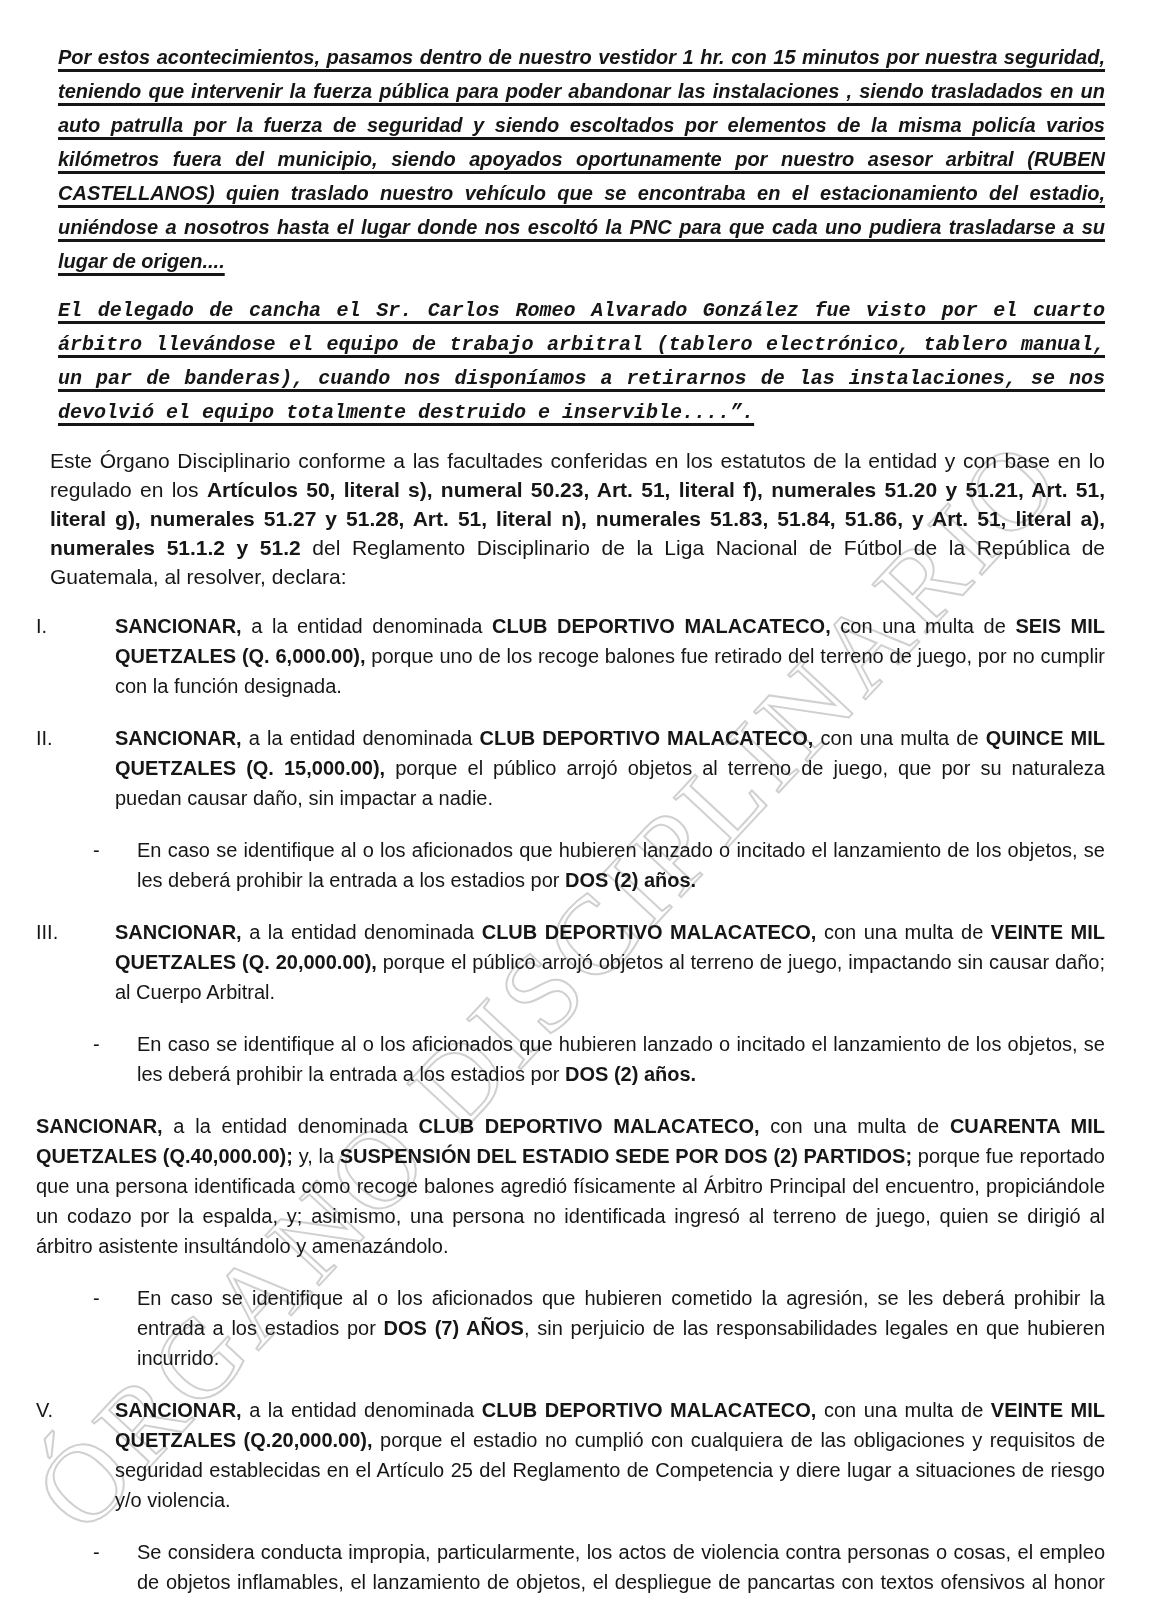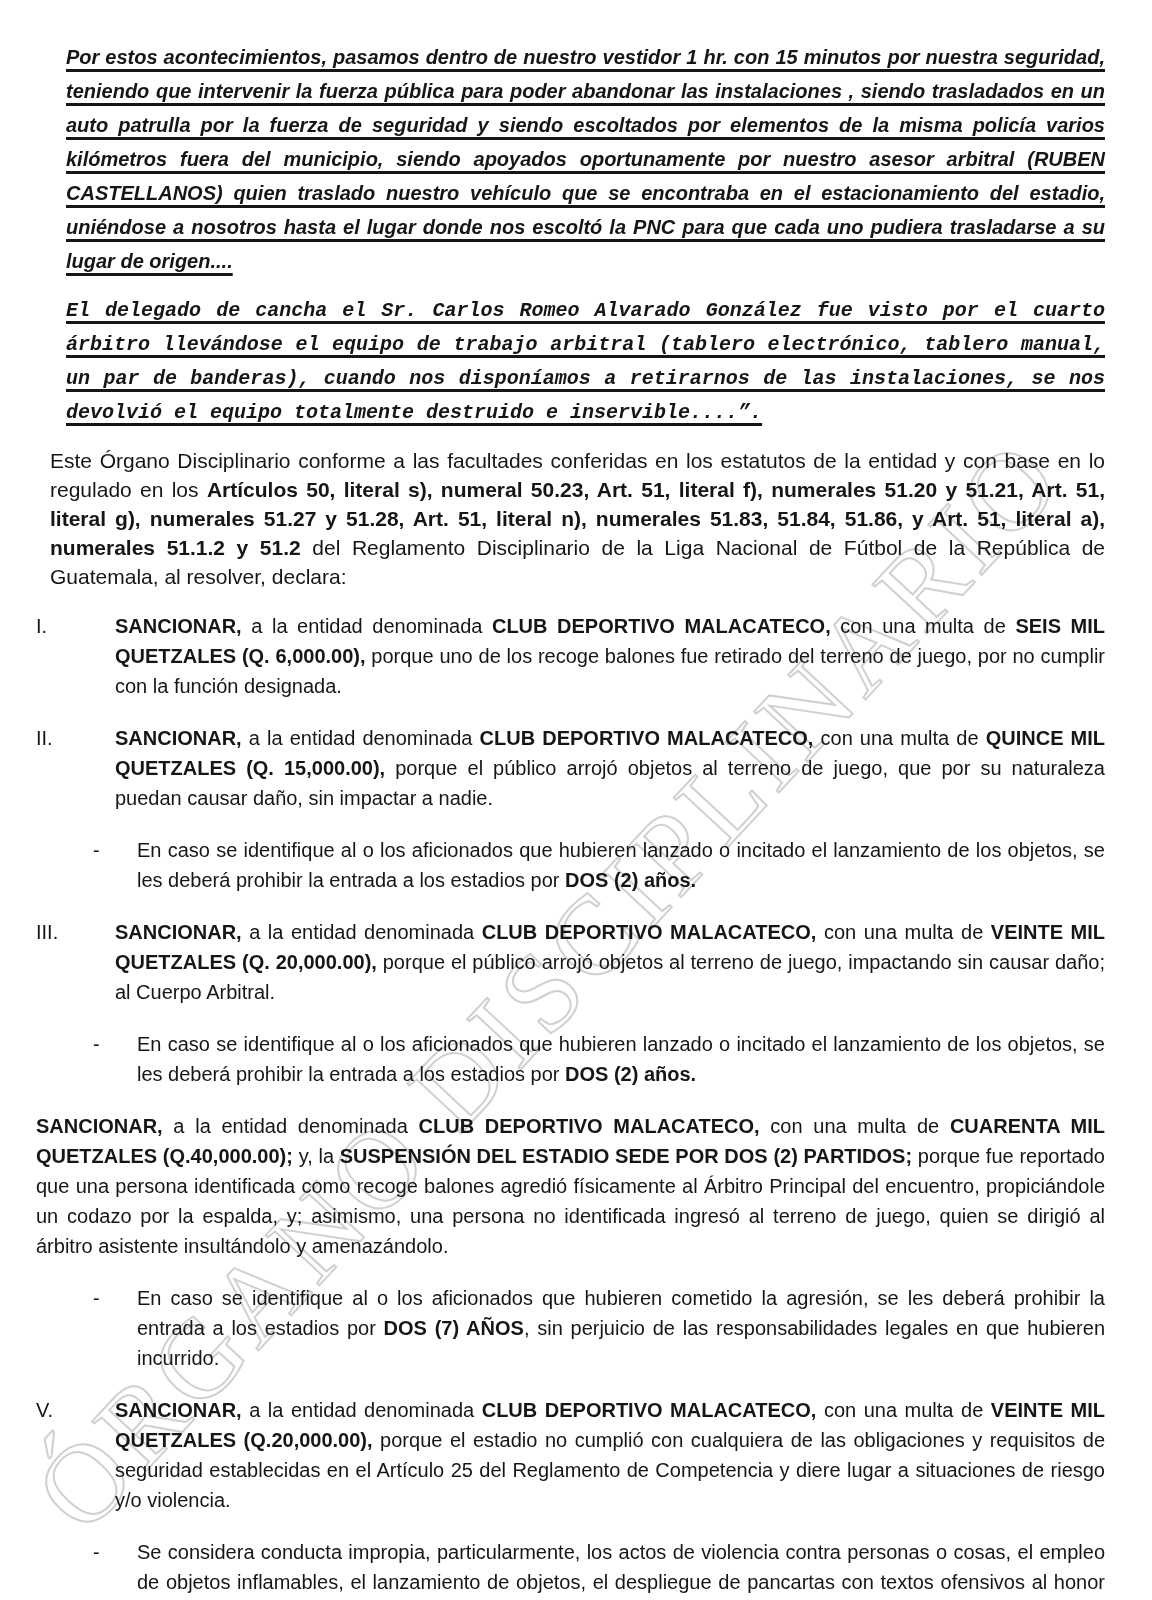--- a/index.html
+++ b/index.html
@@ -17,21 +17,21 @@
   }
   .content { position:relative; padding:40px 47px 0 50px; }
   .title {
     text-align:center; font-weight:bold; font-size:29px;
     letter-spacing:-0.5px; line-height:34px; margin:0 0 27px 0;
   }
   .quote {
     font-weight:bold; font-style:italic;
     text-decoration:underline; text-decoration-thickness:2.5px; text-underline-offset:5px;
     font-size:20px; line-height:34px; text-align:justify;
-    margin:0 0 16px 16px;
+    margin:0 0 16px 8px;
   }
   .quote2 { margin-bottom:12px;font-family:Liberation Mono, monospace; }
   .intro { font-size:21px; line-height:29px; text-align:justify; margin:16px 0 20px 0; }
   .item { display:flex; font-size:20px; line-height:30px; margin:0 0 22px -14px; }
   .item .num { flex:0 0 79px; }
   .item .body { flex:1; text-align:justify; }
   .sub { display:flex; font-size:20px; line-height:30px; margin:0 0 22px 43px; }
   .sub .dash { flex:0 0 44px; }
   .sub .body { flex:1; text-align:justify; }
   b { font-weight:bold; }

